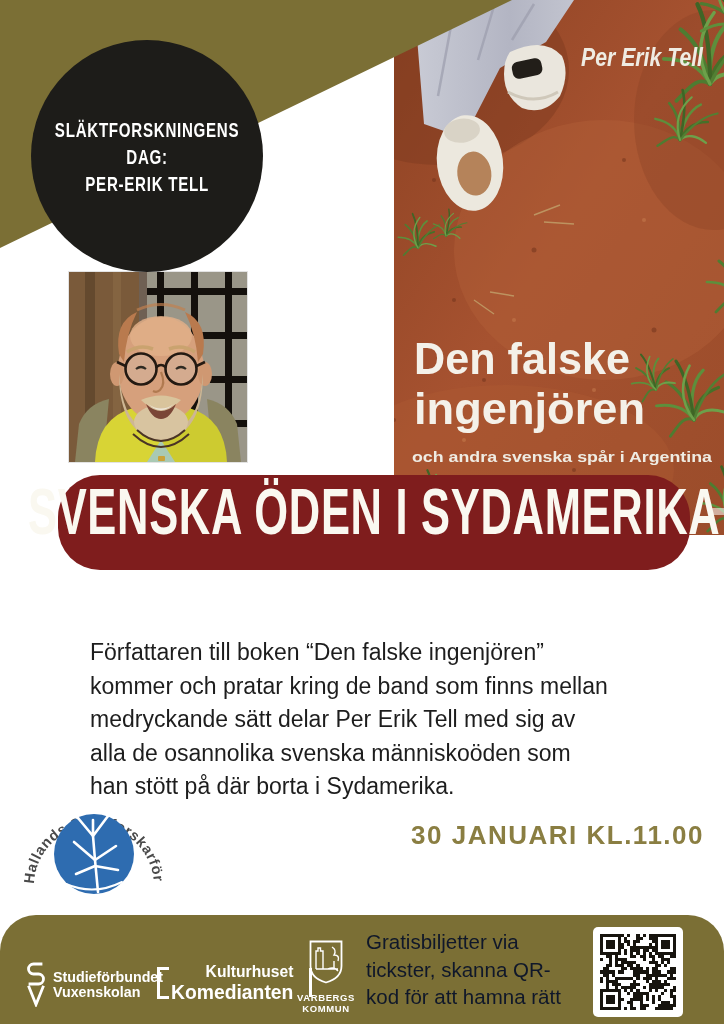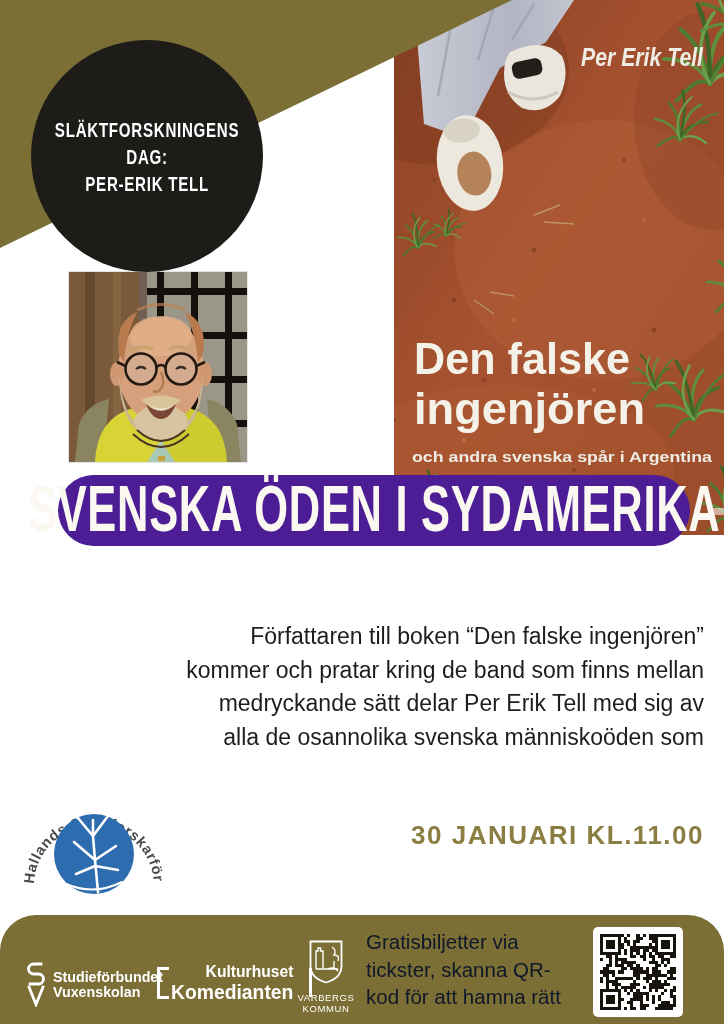--- a/index.html
+++ b/index.html
@@ -17,27 +17,27 @@
   .badge{position:absolute;left:31px;top:40px;width:232px;height:232px;border-radius:50%;
          background:#1d1c19;z-index:3;display:flex;align-items:center;justify-content:center;}
   .badge-inner{transform:scaleX(.72);transform-origin:center;text-align:center;color:#ffffff;
                font-weight:bold;font-size:21px;line-height:27px;letter-spacing:1px;white-space:nowrap;}
 
   
   .portrait{position:absolute;left:69px;top:272px;width:178px;height:190px;z-index:2;
             outline:1px solid #e3e3e3;}
 
   
-  .banner{position:absolute;left:58px;top:475px;width:632px;height:71px;background:#4c1d95;
-          border-radius:42px;z-index:3;display:flex;align-items:flex-end;justify-content:center;}
+  .banner{position:absolute;left:58px;top:475px;width:632px;height:95px;background:#7f1d1d;
+          border-radius:42px;z-index:3;display:flex;align-items:flex-start;justify-content:center;}
   .banner-text{transform:scaleX(.68);transform-origin:center;color:#faf8f0;font-weight:bold;
                font-size:64px;letter-spacing:1px;white-space:nowrap;}
 
   
-  .description{position:absolute;left:90px;top:620px;width:614px;text-align:right;
+  .description{position:absolute;left:90px;top:636px;width:614px;text-align:left;
                color:#1d1d1d;font-size:23px;line-height:33.5px;}
 
   
   .event-info{position:absolute;right:20px;top:819px;text-align:right;color:#8a7e42;
               font-weight:bold;font-size:26px;line-height:32px;letter-spacing:1.5px;}
 
   
   .assoc-logo{position:absolute;left:18px;top:766px;width:152px;height:152px;z-index:2;}
 
   
@@ -46,21 +46,21 @@
   .sv-block{position:absolute;left:24px;bottom:17px;display:flex;align-items:center;gap:5px;}
   .sv-text{font-weight:bold;font-size:15px;line-height:15.5px;transform:scaleX(.95);transform-origin:left bottom;}
   .kom-block{position:absolute;left:157px;bottom:22px;display:flex;align-items:center;}
   .kom-bracket{width:9px;height:26px;border-left:3px solid #fff;border-top:3px solid #fff;
                border-bottom:3px solid #fff;margin-right:2px;}
   .kom-text{transform:scaleX(.92);transform-origin:left bottom;font-weight:bold;line-height:1;}
   .kom-line1{font-size:17px;text-align:right;margin-bottom:1px;}
   .kom-line2{font-size:21px;}
   .kom-bar{width:3px;height:29px;background:#fff;margin-left:5px;}
   .varberg-block{position:absolute;left:297px;bottom:10px;width:58px;text-align:center;}
-  .varberg-text{font-weight:normal;font-size:9.5px;line-height:11px;letter-spacing:.6px;margin-top:3px;}
+  .varberg-text{font-weight:bold;font-size:9.5px;line-height:11px;letter-spacing:.6px;margin-top:3px;}
   .tickets{position:absolute;left:366px;top:13px;width:210px;
            color:#0f172a;font-size:20.5px;line-height:27.5px;}
   .qr-box{position:absolute;left:593px;top:12px;width:90px;height:90px;background:#ffffff;
           border-radius:5px;display:flex;align-items:center;justify-content:center;}
 </style>
 </head>
 <body>
 
 <div class="poster">
 
@@ -230,20 +230,21 @@
 
   <div class="banner">
     <div class="banner-text">SVENSKA ÖDEN I SYDAMERIKA</div>
   </div>
 
   <div class="description">
     <div>Författaren till boken “Den falske ingenjören”</div>
     <div>kommer och pratar kring de band som finns mellan</div>
     <div>medryckande sätt delar Per Erik Tell med sig av</div>
     <div>alla de osannolika svenska människoöden som</div>
+    <div>han stött på där borta i Sydamerika.</div>
   </div>
 
   <div class="event-info">
     <div>30 JANUARI KL.11.00</div>
   </div>
 
   <div class="assoc-logo">
     <svg width="152" height="152" viewBox="0 0 152 152">
       <defs>
         <path id="hsfArc" d="M 16,120 A 60,60 0 1 1 136,120" fill="none"></path>

